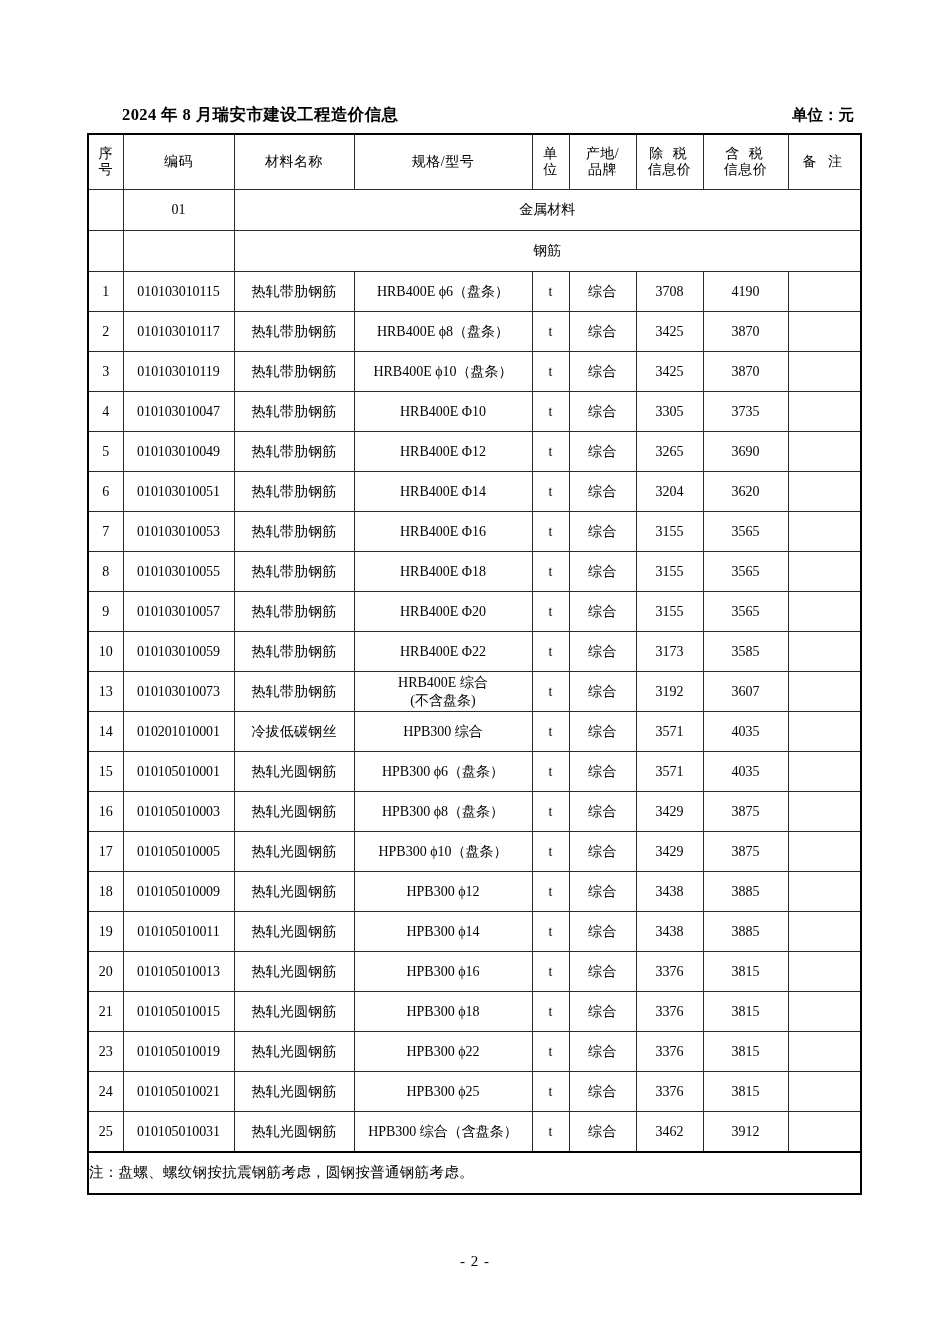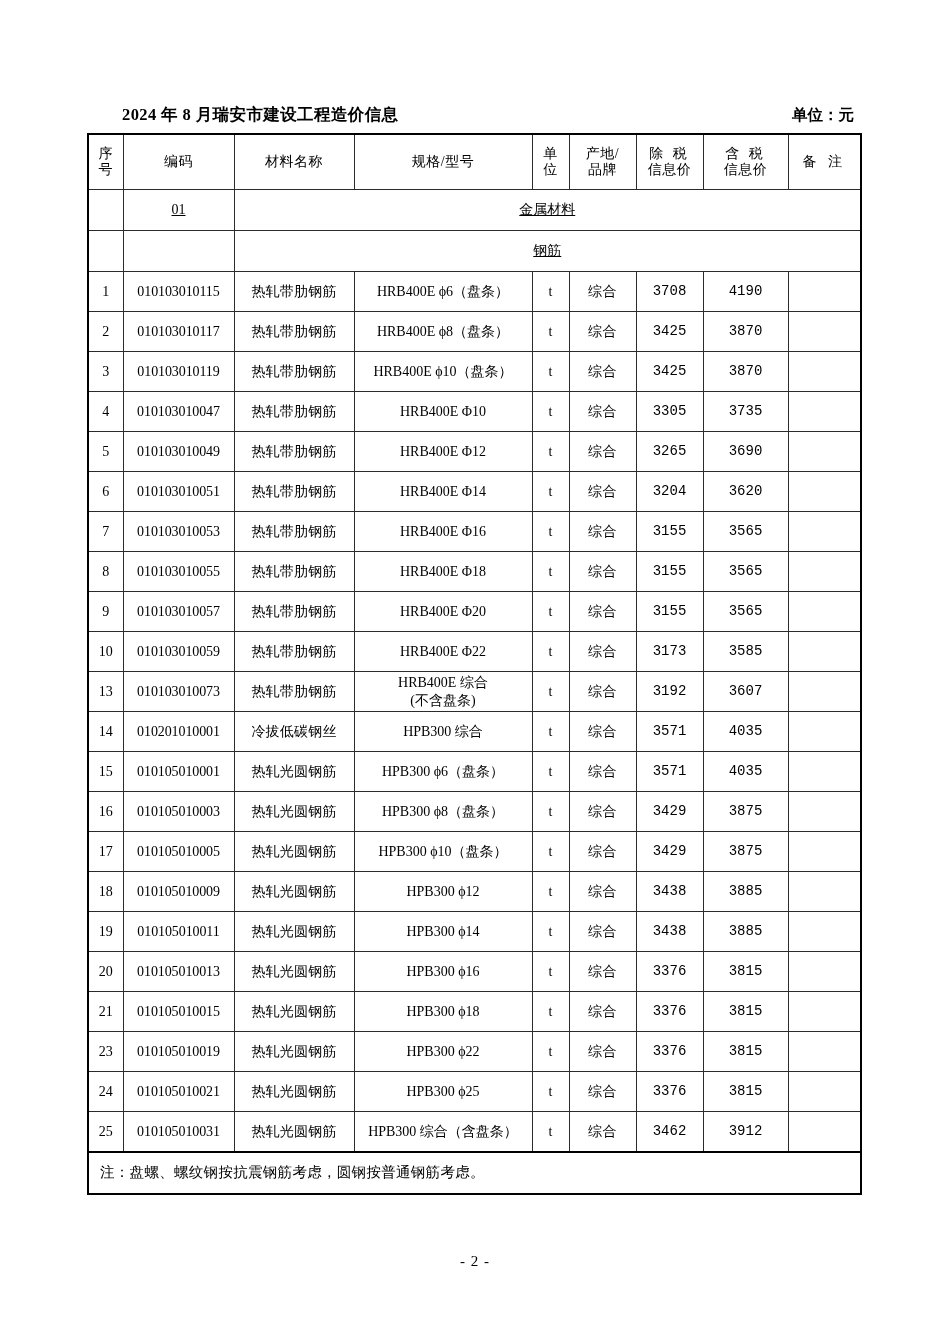--- a/index.html
+++ b/index.html
@@ -94,21 +94,20 @@
     align-items: center;
     justify-content: center;
     line-height: 1.12;
   }
   .hdr-wide { letter-spacing: 3px; }
   .hdr-rem  { letter-spacing: 4px; }
 
   
   tr.group td {
     height: 40px;
-    text-decoration: underline;
   }
   td.group-label {
     text-align: left;
     padding-left: 9px;
     font-size: 14.5px;
     font-weight: bold;
   }
   td.group-code {
     font-size: 14px;
   }
@@ -119,28 +118,27 @@
   td.code  { font-size: 13.5px; letter-spacing: -0.1px; }
   td.name  { font-size: 14px; letter-spacing: 0.2px; }
   td.spec  {
     text-align: left;
     padding-left: 9px;
     font-size: 14px;
   }
   td.spec .line2 { display: block; }
   td.unit  { font-size: 13.5px; }
   td.brand { font-size: 13.5px; letter-spacing: 0.6px; }
-  td.price { font-size: 14.5px; font-family: Liberation Mono, monospace; }
+  td.price { font-size: 14.5px; }
   td.remark { }
 
   
   tr.note td {
     height: 40px;
     text-align: left;
-    padding-left: 11px;
     font-size: 14.5px;
     letter-spacing: 0.3px;
     border-top: 2.1px solid #000;
   }
 
   
   .page-number {
     position: absolute;
     left: 0;
     top: 1253px;

